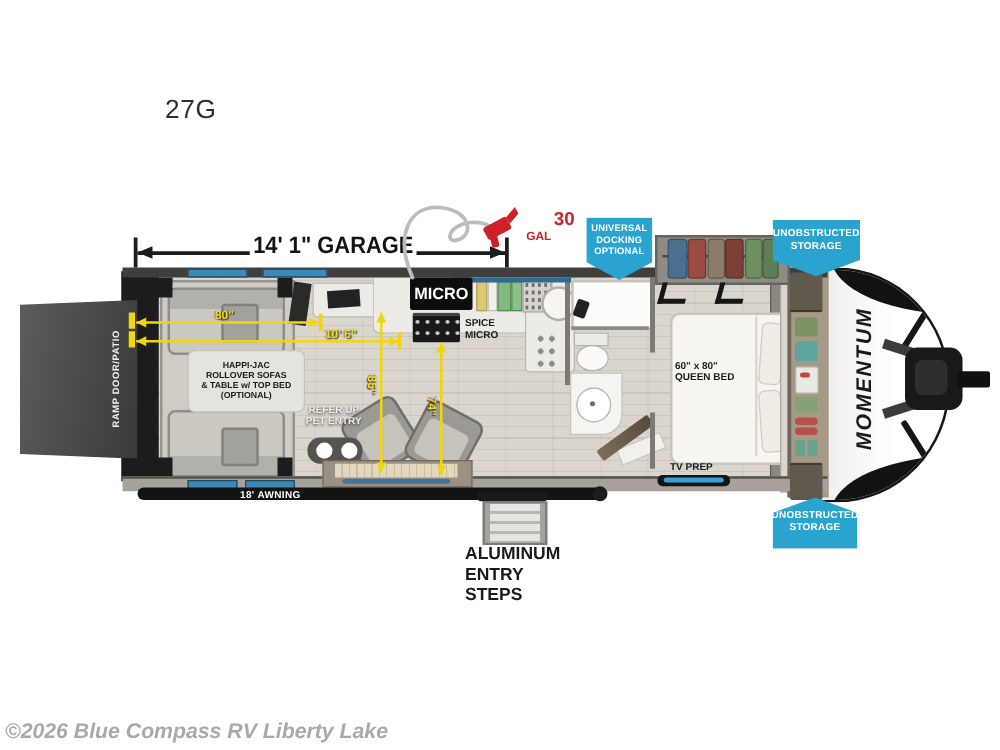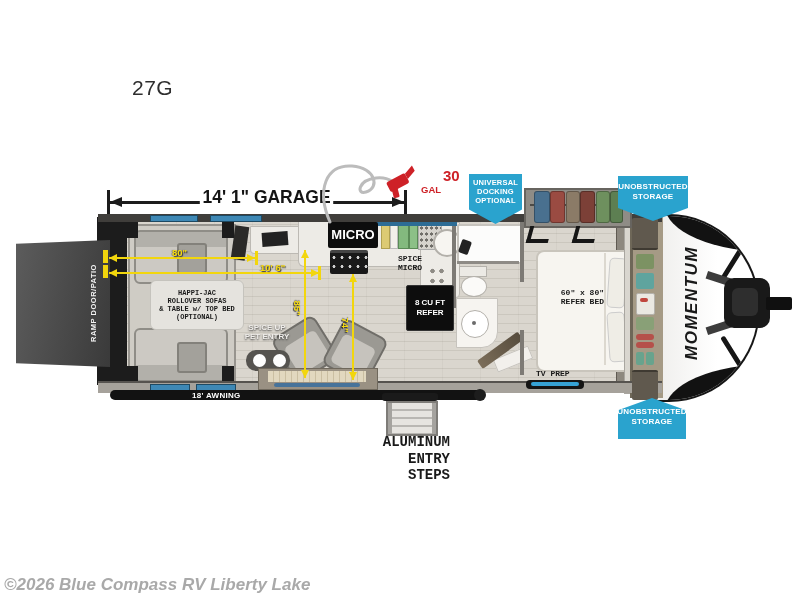--- a/index.html
+++ b/index.html
@@ -14,21 +14,21 @@
   
   .title{font-size:21px;color:#2e2e2e;letter-spacing:.5px;z-index:50;}
   .watermark{font-size:17px;font-weight:bold;font-style:italic;color:#a9a9a9;z-index:60;white-space:nowrap;}
   .dimlabel{font-weight:bold;font-size:19px;color:#141414;background:#fff;padding:0 3px;
             white-space:nowrap;transform:scaleX(.92);z-index:31;}
   .ylabel{font-weight:bold;font-size:9.5px;color:#f6da0e;white-space:nowrap;z-index:30;
           text-shadow:1px 1px 1px rgba(40,40,40,.9),-1px 0 1px rgba(40,40,40,.45);}
   .yvert{transform:translate(-50%,-50%) rotate(90deg);}
   .fuel30{font-weight:bold;font-size:15px;color:#ce2127;z-index:35;}
   .fuelgal{font-weight:bold;font-size:9.5px;color:#ce2127;z-index:35;}
-  .planlabel{font-weight:bold;color:#1a1a1a;text-align:right;line-height:1.18;z-index:22;font-family:Liberation Mono, monospace;}
+  .planlabel{font-weight:bold;color:#1a1a1a;text-align:left;line-height:1.18;z-index:22;}
   .whitelabel{font-weight:bold;color:#efedea;text-align:center;line-height:1.12;z-index:22;
               text-shadow:0 1px 2px rgba(40,40,40,.9);}
   .blackbox{background:#0d0d0d;color:#fff;display:flex;flex-direction:column;align-items:center;
             justify-content:center;font-weight:bold;z-index:21;border-radius:2px;line-height:1.25;}
   
   .badge{position:absolute;background:#2aa3ce;color:#fff;display:flex;flex-direction:column;
          align-items:center;font-weight:bold;text-align:center;z-index:40;line-height:1.2;
          letter-spacing:.2px;}
   .badge.down{clip-path:polygon(0 0,100% 0,100% 71%,50% 100%,0 71%);}
   .badge.up{clip-path:polygon(0 30%,50% 0,100% 30%,100% 100%,0 100%);}
@@ -132,21 +132,21 @@
   <div class="abs recliner" style="left:280px;top:323px;width:46px;height:48px;transform:rotate(-32deg);">
       <div class="seat"></div>
     </div>
   <div class="abs recliner" style="left:330px;top:326px;width:46px;height:48px;transform:rotate(28deg);">
       <div class="seat"></div>
     </div>
   <div class="abs" style="left:246px;top:350px;width:44px;height:21px;background:#55534f;border-radius:10px;z-index:10;"></div>
   <div class="abs" style="left:253px;top:354px;width:13px;height:13px;background:#fdfdfd;border-radius:50%;z-index:11;"></div>
   <div class="abs" style="left:273px;top:354px;width:13px;height:13px;background:#fdfdfd;border-radius:50%;z-index:11;"></div>
   <div class="abs whitelabel" style="left:240px;top:324px;width:54px;font-size:8px;">
-    <span style="display:block">SPICE UP</span>
+    <span style="display:block">REFER UP</span>
     <span style="display:block">PET ENTRY</span>
   </div>
   <div class="abs" style="left:258px;top:368px;width:118px;height:20px;background:#9a9183;border:1.5px solid #6f685c;z-index:17;"></div>
   <div class="abs" style="left:268px;top:371px;width:98px;height:11px;z-index:18;background:repeating-linear-gradient(90deg,#e2d8bf 0 5px,#cbbfa2 5px 6px);"></div>
   <div class="abs" style="left:274px;top:383px;width:86px;height:4px;background:#47739a;border-radius:2px;z-index:18;"></div>
 
   <div class="abs counter" style="left:250px;top:226px;width:50px;height:26px;border-radius:0 0 4px 4px;"></div>
   <div class="abs" style="left:262px;top:232px;width:26px;height:14px;background:#222;transform:rotate(-4deg);z-index:7;"></div>
   <div class="abs counter" style="left:298px;top:222px;width:160px;height:44px;border-top:none;border-radius:0 0 6px 6px;"></div>
   <div class="abs counter" style="left:420px;top:222px;width:38px;height:74px;border-radius:0 0 4px 4px;"></div>
@@ -159,24 +159,20 @@
   <div class="abs" style="left:398px;top:225px;width:9px;height:22px;background:#83b97e;border:1px solid #5a8a56;z-index:8;"></div>
   <div class="abs" style="left:409px;top:225px;width:7px;height:22px;background:#8cc087;border:1px solid #5a8a56;z-index:8;"></div>
   <div class="abs" style="left:418px;top:224px;width:22px;height:24px;border:1px solid #aaa;z-index:8;background-color:#d6d3cd;background-image:radial-gradient(#6f6d68 1.2px,transparent 1.4px);background-size:5px 6px;"></div>
   <div class="abs" style="left:433px;top:229px;width:24px;height:24px;background:#f7f5f1;border:2px solid #b3b0aa;border-radius:50%;z-index:9;"></div>
   <div class="abs" style="left:330px;top:250px;width:38px;height:21px;background:#191919;border-top:3px solid #444;border-radius:2px;z-index:9;background-image:radial-gradient(#cfcfcf 1.4px,transparent 1.6px);background-size:8px 9px;"></div>
   <div class="abs planlabel" style="left:372px;top:254px;width:50px;font-size:8px;">
     <span style="display:block">SPICE</span>
     <span style="display:block">MICRO</span>
   </div>
   <div class="abs" style="left:428px;top:266px;width:20px;height:28px;z-index:9;background-image:radial-gradient(#8e8b85 2px,transparent 2.3px);background-size:9px 10px;"></div>
-  <div class="abs blackbox" style="left:406px;top:285px;width:46px;height:44px;font-size:8px;border:1px solid #333;">
-    <span>8 CU FT</span>
-    <span>REFER</span>
-  </div>
 
   <div class="abs wallgray" style="left:452px;top:222px;width:4px;height:86px;z-index:13;"></div>
   <div class="abs" style="left:457px;top:224px;width:62px;height:36px;background:#fcfcfb;border:2px solid #c6c3bd;border-radius:2px;z-index:9;"></div>
   <div class="abs" style="left:460px;top:240px;width:10px;height:14px;background:#222;border-radius:2px;transform:rotate(20deg);z-index:10;"></div>
   <div class="abs" style="left:457px;top:261px;width:62px;height:3px;background:#8e8b86;z-index:10;"></div>
   <div class="abs" style="left:459px;top:266px;width:26px;height:9px;background:#eceae5;border:1px solid #b5b2ac;z-index:9;"></div>
   <div class="abs" style="left:461px;top:276px;width:24px;height:19px;background:#fbfaf8;border:1.5px solid #b5b2ac;border-radius:50%;z-index:9;"></div>
   <div class="abs" style="left:456px;top:298px;width:40px;height:48px;background:#f6f4f0;border:1.5px solid #c6c3bd;border-radius:0 0 16px 0;z-index:9;"></div>
   <div class="abs" style="left:461px;top:310px;width:26px;height:26px;background:#fff;border:1.5px solid #b3b0aa;border-radius:50%;z-index:10;"></div>
   <div class="abs" style="left:472px;top:321px;width:4px;height:4px;background:#6b6b6b;border-radius:50%;z-index:11;"></div>
@@ -193,21 +189,21 @@
   <div class="abs clothes" style="left:596px;top:191px;width:12px;height:30px;background:#6e905e;"></div>
   <div class="abs clothes" style="left:610px;top:191px;width:11px;height:30px;background:#5d7f52;"></div>
   <div class="abs" style="left:528px;top:226px;width:18px;height:13px;border-left:4px solid #161616;border-bottom:4px solid #161616;transform:skewX(-15deg);z-index:15;"></div>
   <div class="abs" style="left:574px;top:226px;width:18px;height:13px;border-left:4px solid #161616;border-bottom:4px solid #161616;transform:skewX(-15deg);z-index:15;"></div>
   <div class="abs" style="left:536px;top:250px;width:92px;height:118px;background:#f7f5f0;border:2px solid #c9c5bc;border-radius:8px;z-index:8;"></div>
   <div class="abs" style="left:604px;top:253px;width:2px;height:112px;background:#dcd8cf;z-index:9;"></div>
   <div class="abs" style="left:608px;top:258px;width:16px;height:48px;background:#efede6;border:1px solid #ccc;border-radius:5px;transform:rotate(4deg);z-index:9;"></div>
   <div class="abs" style="left:608px;top:312px;width:16px;height:48px;background:#efede6;border:1px solid #ccc;border-radius:5px;transform:rotate(-4deg);z-index:9;"></div>
   <div class="abs planlabel" style="left:540px;top:288px;width:64px;font-size:8px;">
     <span style="display:block">60" x 80"</span>
-    <span style="display:block">REFER BED</span>
+    <span style="display:block">QUEEN BED</span>
   </div>
   <div class="abs" style="left:616px;top:222px;width:40px;height:32px;background:#8d887f;border:1.5px solid #5f5a52;z-index:7;"></div>
   <div class="abs" style="left:616px;top:352px;width:40px;height:34px;background:#8d887f;border:1.5px solid #5f5a52;z-index:7;"></div>
   <div class="abs" style="left:494px;top:352px;width:36px;height:12px;background:#f2f0ec;border:1px solid #c5c2bc;transform:rotate(-22deg);z-index:9;"></div>
   <div class="abs planlabel" style="left:536px;top:369px;font-size:8px;z-index:23;">TV PREP</div>
   <div class="abs" style="left:526px;top:380px;width:58px;height:9px;background:#141414;border-radius:4px;z-index:18;"></div>
   <div class="abs" style="left:531px;top:382px;width:48px;height:4px;background:#35a1d4;border-radius:2px;z-index:19;"></div>
 
   <div class="abs" style="left:624px;top:224px;width:6px;height:168px;background:#d9d6cf;border:1px solid #a9a6a0;z-index:13;"></div>
   <div class="abs" style="left:630px;top:216px;width:30px;height:182px;background:#a59a85;border-left:3px solid #6e6758;z-index:13;"></div>

